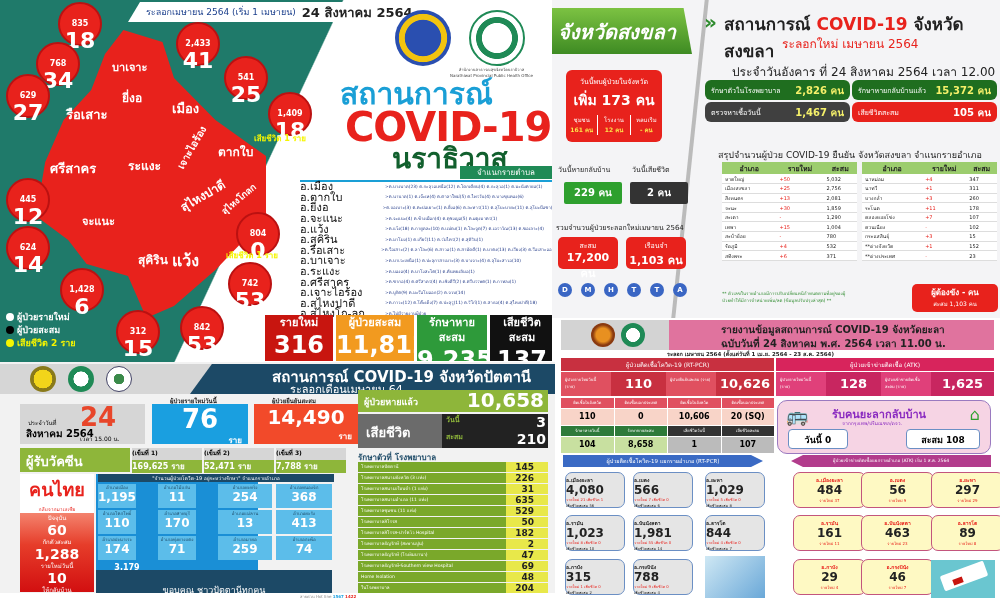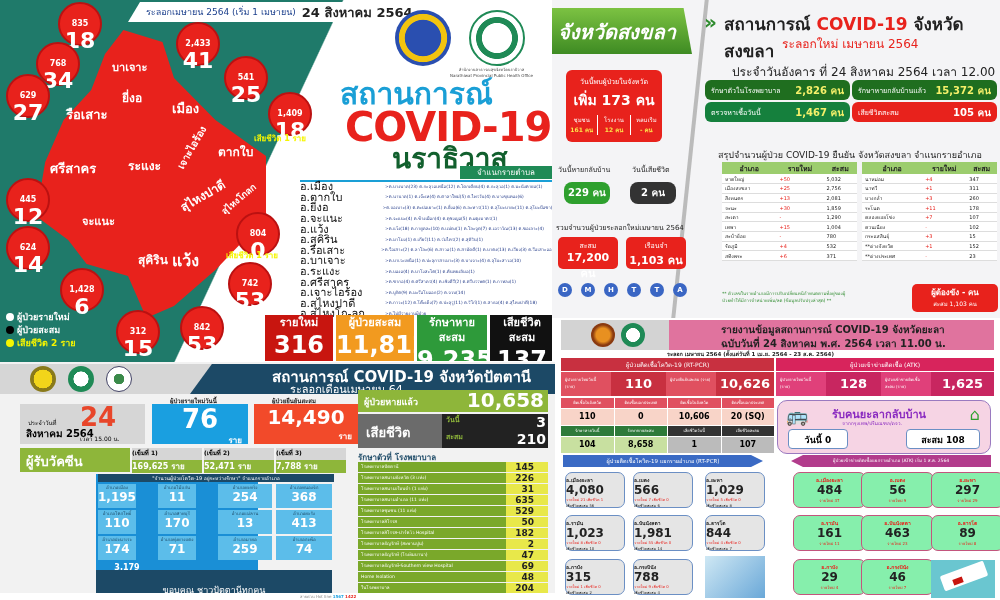--- a/index.html
+++ b/index.html
@@ -46,21 +46,21 @@
 .g4{height:20px;display:flex;justify-content:space-between;align-items:center;padding:0 6px;font-size:7px;color:#fff;border-radius:6px}
 .g4 b{font-size:10px;color:#f5f06a}
 #song .summary{position:absolute;left:166px;top:148px;font-size:9px;color:#222}
 #song .redbox{position:absolute;left:14px;top:70px;width:96px;height:72px;background:#e8221c;border-radius:6px;color:#fff;text-align:center}
 #song .redbox .a{font-size:7px;margin-top:6px}
 #song .redbox .b{font-size:14px;font-weight:bold;margin-top:2px}
 #song .redbox .sub3{display:flex;margin-top:4px;font-size:6px}
 #song .redbox .sub3 div{flex:1;border-right:1px solid #fff}
 #song .redbox .sub3 span{display:block;color:#fde34a;font-weight:bold}
 #song .hd{position:absolute;font-size:7px;color:#222}
-#song .pill{position:absolute;width:46px;height:22px;border-radius:8px;color:#fff;font-size:10px;font-weight:bold;text-align:center;line-height:22px}
+#song .pill{position:absolute;width:58px;height:22px;border-radius:2px;color:#fff;font-size:10px;font-weight:bold;text-align:center;line-height:22px}
 #song .rl{position:absolute;left:4px;top:222px;font-size:7px;color:#222}
 #song .bigred{position:absolute;top:237px;width:60px;height:32px;border-radius:5px;background:#e8221c;color:#fff;text-align:center;font-size:7px;padding-top:3px}
 #song .bigred b{display:block;font-size:11px}
 #song .dmhtta{position:absolute;left:6px;top:283px;display:flex;gap:9px}
 .dm{width:14px;height:14px;border-radius:50%;background:#3a66c4;color:#fff;font-size:7px;text-align:center;line-height:14px;font-weight:bold}
 .tbl{position:absolute;top:162px;width:135px;font-size:5px;border-collapse:collapse;background:#fff}
 .tbl th{background:#9ccd6e;font-size:7px;height:12px;color:#222}
 .tbl td{height:9.6px;border-bottom:1px solid #ddd;padding-left:3px;color:#222}
 .tbl td.r{color:#e8221c}
 #song .note{position:absolute;left:170px;top:290px;font-size:4.5px;color:#2e8b2e;width:130px}
@@ -108,21 +108,21 @@
 
 #yala{left:555px;top:318px;width:445px;height:282px;background:#fff}
 #yala .head{position:absolute;left:6px;top:2px;width:433px;height:30px;background:linear-gradient(90deg,#d3d3d3 0,#d3d3d3 25%,#e0739e 25%,#e0739e 100%)}
 #yala .head .t1{position:absolute;left:160px;top:2px;font-size:10px;font-weight:bold;color:#222}
 #yala .head .t2{position:absolute;left:160px;top:16px;font-size:10px;font-weight:bold;color:#222}
 #yala .sub{position:absolute;left:112px;top:32px;font-size:5.5px;font-weight:bold;color:#222}
 .dcard{position:absolute;width:60px;height:36px;border:1.5px solid #6b8fc4;border-radius:7px;background:#e5e5e5;text-align:left}
 .dcard .a{font-size:5px;font-weight:bold;color:#222;margin-top:3px}
 .dcard .v{font-size:12px;font-weight:bold;color:#222;line-height:13px}
 .dcard .s{font-size:3.8px;color:#e8221c}
-.acard{position:absolute;width:73px;height:36px;border:1.5px solid #c3557d;border-radius:7px;background:#86efac;text-align:center}
+.acard{position:absolute;width:73px;height:36px;border:1.5px solid #c3557d;border-radius:7px;background:#fef9c3;text-align:center}
 .acard .a{font-size:5px;font-weight:bold;color:#e8221c;margin-top:3px}
 .acard .v{font-size:12px;font-weight:bold;color:#222;line-height:13px}
 .acard .s{font-size:4px;color:#e8221c}
 </style>
 </head>
 <body>
 
 <div id="nara" class="panel">
   <div class="bg2"></div>
   <div class="headline">
@@ -309,21 +309,21 @@
   <div class="date">ประจำวันอังคาร ที่ 24 สิงหาคม 2564 เวลา 12.00 น.</div>
   <div class="grid4">
     <div class="g4" style="background:#1f6e1f">
         <span>รักษาตัวในโรงพยาบาล</span>
         <b>2,826 คน</b>
       </div>
     <div class="g4" style="background:#1f6e1f">
         <span>รักษาหายกลับบ้านแล้ว</span>
         <b>15,372 คน</b>
       </div>
-    <div class="g4" style="background:#15803d">
+    <div class="g4" style="background:#404040">
         <span>ตรวจหาเชื้อวันนี้</span>
         <b>1,467 คน</b>
       </div>
     <div class="g4" style="background:#e8221c">
         <span>เสียชีวิตสะสม</span>
         <b style="color:#fff">105 คน</b>
       </div>
   </div>
   <div class="redbox">
     <div class="a">วันนี้พบผู้ป่วยในจังหวัด</div>
@@ -500,20 +500,33 @@
   <div class="pbox" style="left:254px;top:42px;width:104px;height:40px;background:#f24a2a">
     <div style="font-size:20px;line-height:26px">14,490</div>
     <div style="font-size:8px;text-align:right;padding-right:6px">ราย</div>
   </div>
 
   <div class="vac">ผู้รับวัคซีน</div>
   <div class="dose" style="left:132px"><span>(เข็มที่ 1)</span><b>169,625 ราย</b></div>
   <div class="dose" style="left:204px"><span>(เข็มที่ 2)</span><b>52,471 ราย</b></div>
   <div class="dose" style="left:276px"><span>(เข็มที่ 3)</span><b>7,788 ราย</b></div>
 
+  <div class="thai">
+    <div class="k">คนไทย</div>
+    <div class="r" style="color:#e8221c;background:#fff;font-size:5px">กลับจากมาเลเซีย</div>
+    <div class="r">ปัจจุบัน</div>
+      <div class="v">60</div>
+    <div class="r">กักตัวสะสม</div>
+      <div class="v">1,288</div>
+    <div class="r">รายใหม่วันนี้</div>
+      <div class="v">10</div>
+    <div class="r">ให้กลับบ้าน</div>
+      <div class="v">1</div>
+
+  </div>
 
   <div class="dist"></div>
   <div class="dhead" style="width:236px">"จำนวนผู้ป่วยโควิด-19 อยู่ระหว่างรักษา" จำแนกรายอำเภอ</div>
   <div class="dcell" style="left:98px;top:122px">
       <div class="a">อำเภอเมือง</div>
       <div class="v">1,195</div>
     </div>
   <div class="dcell" style="left:158px;top:122px">
       <div class="a">อำเภอไม้แก่น</div>
       <div class="v">11</div>

